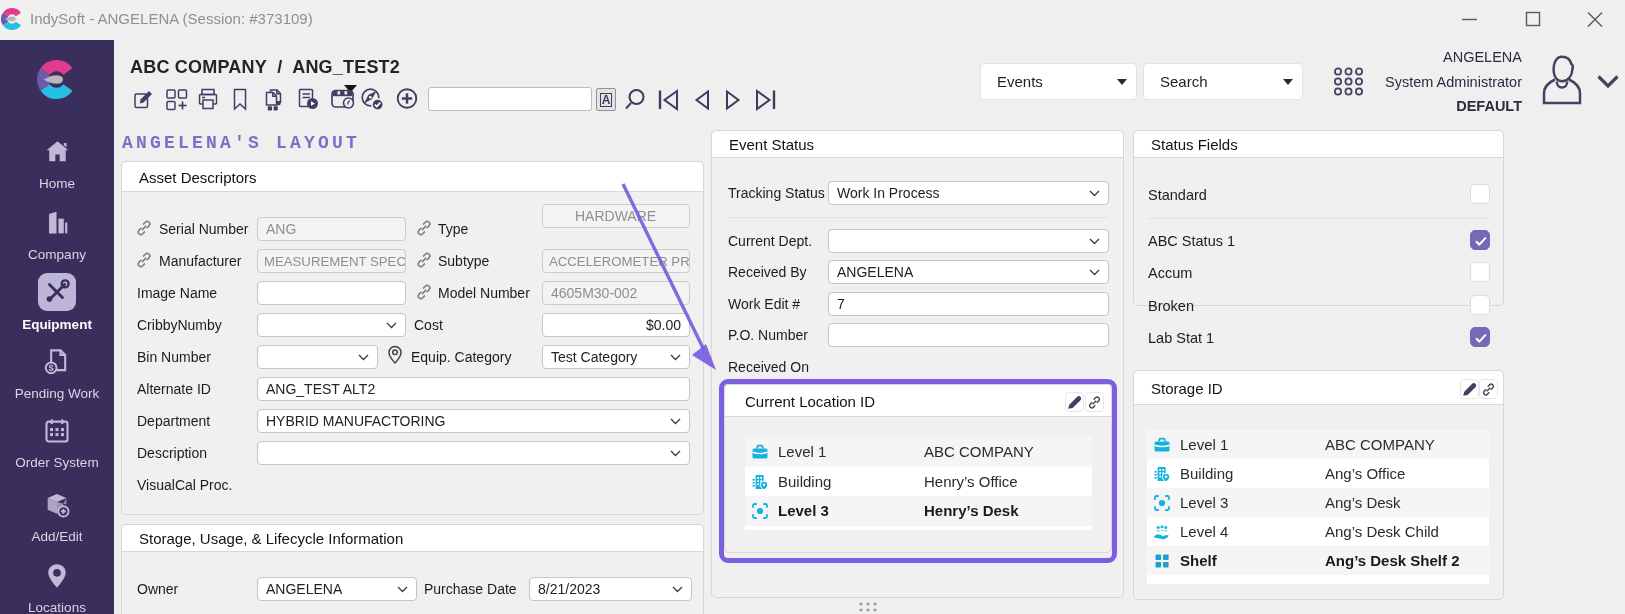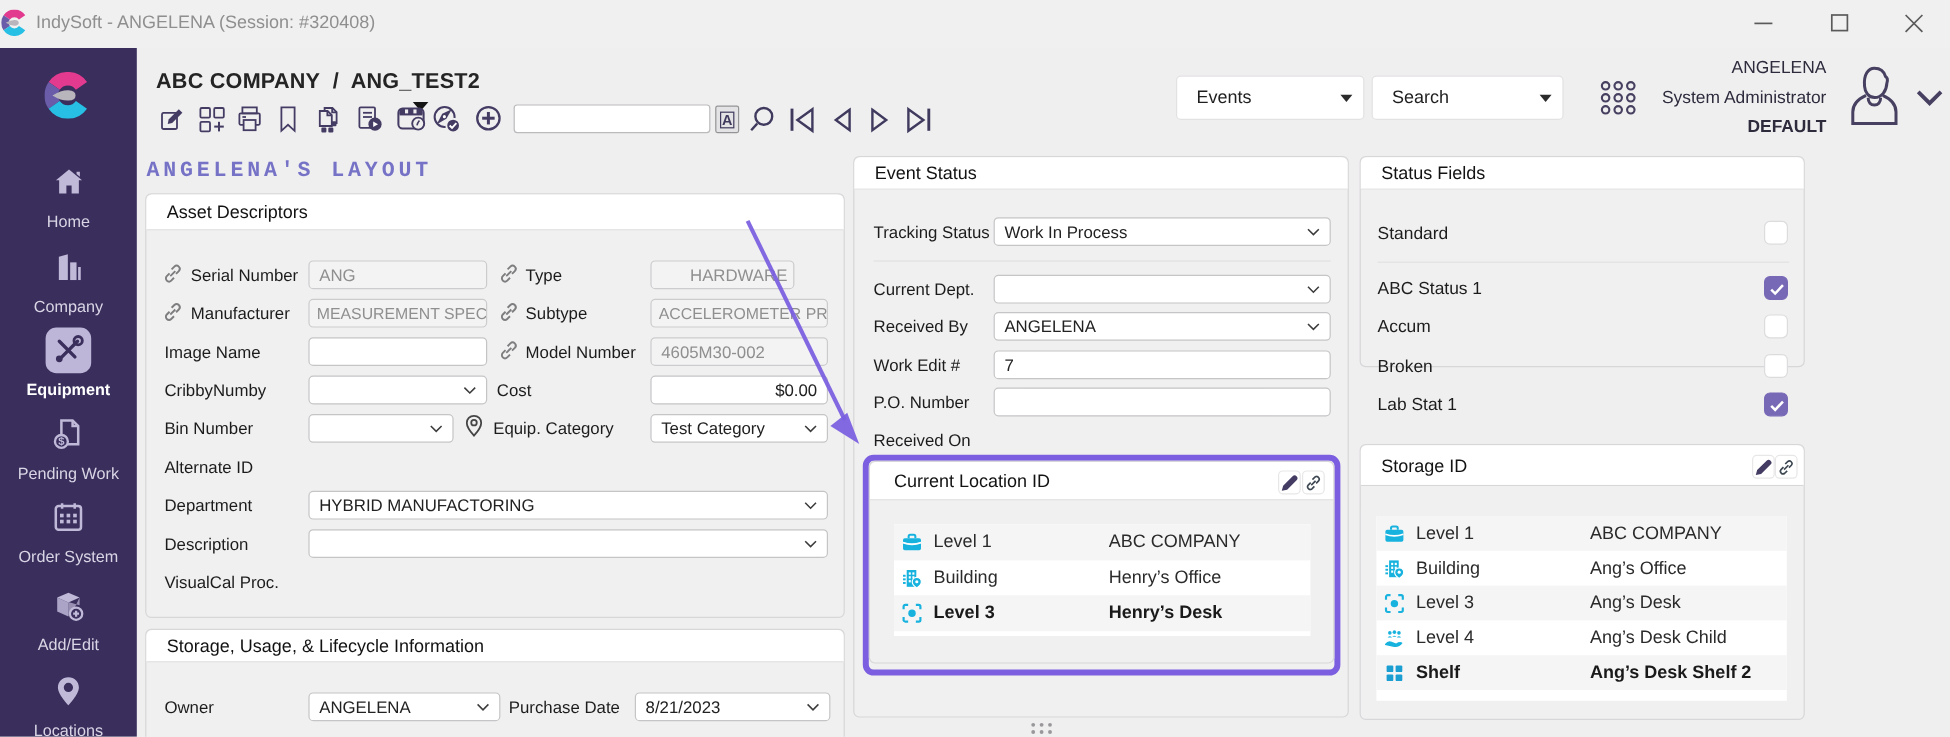--- a/index.html
+++ b/index.html
@@ -54,21 +54,21 @@
 </head>
 <body>
 
 <div id="titlebar">
   <svg class="abs" style="left:1px; top:8px" width="22" height="22" viewBox="0 0 38 38">
     <path d="M30.1 11.25 A13.5 13.5 0 0 0 7.94 11.26" fill="none" stroke="#e23a8e" stroke-width="11"></path>
     <path d="M7.94 11.26 A13.5 13.5 0 0 0 7.94 26.74" fill="none" stroke="#6a5ca8" stroke-width="11"></path>
     <path d="M7.94 26.74 A13.5 13.5 0 0 0 30.1 26.75" fill="none" stroke="#27bfe4" stroke-width="11"></path>
     <path d="M6.5 19 Q 13.5 14.6 19.5 14.8 Q 25.3 15.2 25.3 19 Q 25.3 22.8 19.5 23.2 Q 13.5 23.4 6.5 19 Z" fill="#b9b5bd"></path>
   </svg>
-  <div id="titletext">IndySoft - ANGELENA (Session: #320408)</div>
+  <div id="titletext">IndySoft - ANGELENA (Session: #373109)</div>
   <svg class="abs" style="left:1455px; top:0" width="160" height="40" viewBox="0 0 160 40">
     <line x1="7" y1="19.5" x2="22" y2="19.5" stroke="#5a5a5a" stroke-width="1.4"></line>
     <rect x="71.5" y="12.5" width="13" height="13" fill="none" stroke="#5a5a5a" stroke-width="1.4"></rect>
     <line x1="133" y1="12.5" x2="147" y2="26.5" stroke="#5a5a5a" stroke-width="1.4"></line>
     <line x1="147" y1="12.5" x2="133" y2="26.5" stroke="#5a5a5a" stroke-width="1.4"></line>
   </svg>
 </div>
 
 <div id="sidebar">
   <svg class="abs" style="left:37px; top:20px" width="39" height="39" viewBox="0 0 38 38">
@@ -301,21 +301,21 @@
   <div class="lbl" style="left:37px; top:59px">Serial Number</div>
   <div class="inp dis" style="left:135px; top:55px; width:149px;">ANG</div>
   <svg class="abs" style="left:294px; top:58px" width="16" height="16" viewBox="0 0 16 16">
       <g fill="none" stroke="#7e7d7f" stroke-width="1.6">
         <path d="M7 4.5 L9.3 2.2 a2.6 2.6 0 0 1 3.7 3.7 L10.7 8.2"></path>
         <path d="M9 11.5 L6.7 13.8 a2.6 2.6 0 0 1 -3.7 -3.7 L5.3 7.8"></path>
         <line x1="5.9" y1="10.1" x2="10.1" y2="5.9"></line>
       </g>
     </svg>
   <div class="lbl" style="left:316px; top:59px">Type</div>
-  <div class="inp dis" style="left:420px; top:55px; width:120px;padding-left:32px;">HARDWARE</div>
+  <div class="inp dis" style="left:420px; top:42px; width:148px;padding-left:32px;">HARDWARE</div>
 
   <svg class="abs" style="left:14px; top:90px" width="16" height="16" viewBox="0 0 16 16">
       <g fill="none" stroke="#7e7d7f" stroke-width="1.6">
         <path d="M7 4.5 L9.3 2.2 a2.6 2.6 0 0 1 3.7 3.7 L10.7 8.2"></path>
         <path d="M9 11.5 L6.7 13.8 a2.6 2.6 0 0 1 -3.7 -3.7 L5.3 7.8"></path>
         <line x1="5.9" y1="10.1" x2="10.1" y2="5.9"></line>
       </g>
     </svg>
   <div class="lbl" style="left:37px; top:91px">Manufacturer</div>
   <div class="inp dis" style="left:135px; top:87px; width:149px; padding-right:0; padding-left:6px; font-size:13.2px;">MEASUREMENT SPECIA</div>
@@ -359,20 +359,21 @@
   <svg class="abs" style="left:265px; top:183px" width="16" height="20" viewBox="0 0 16 20">
       <path d="M8 1.5 C4.4 1.5 2 4.2 2 7.4 C2 11.4 8 18 8 18 C8 18 14 11.4 14 7.4 C14 4.2 11.6 1.5 8 1.5 Z" fill="none" stroke="#454545" stroke-width="1.5"></path>
       <circle cx="8" cy="7.2" r="2.3" fill="none" stroke="#454545" stroke-width="1.5"></circle>
     </svg>
   <div class="lbl" style="left:289px; top:187px">Equip. Category</div>
   <div class="inp" style="left:420px; top:183px; width:148px;">Test Category<svg class="chev" viewBox="0 0 11 7">
         <path d="M1 1 L5.5 5.5 L10 1" stroke="#3c3c3c" stroke-width="1.3" fill="none"></path>
       </svg></div>
 
   <div class="lbl" style="left:15px; top:219px">Alternate ID</div>
+  <div class="inp" style="left:135px; top:215px; width:433px;">ANG_TEST ALT2</div>
 
   <div class="lbl" style="left:15px; top:251px">Department</div>
   <div class="inp" style="left:135px; top:247px; width:433px;">HYBRID MANUFACTORING<svg class="chev" viewBox="0 0 11 7">
         <path d="M1 1 L5.5 5.5 L10 1" stroke="#3c3c3c" stroke-width="1.3" fill="none"></path>
       </svg></div>
 
   <div class="lbl" style="left:15px; top:283px">Description</div>
   <div class="inp" style="left:135px; top:279px; width:433px;">
       <svg class="chev" viewBox="0 0 11 7">
         <path d="M1 1 L5.5 5.5 L10 1" stroke="#3c3c3c" stroke-width="1.3" fill="none"></path>

